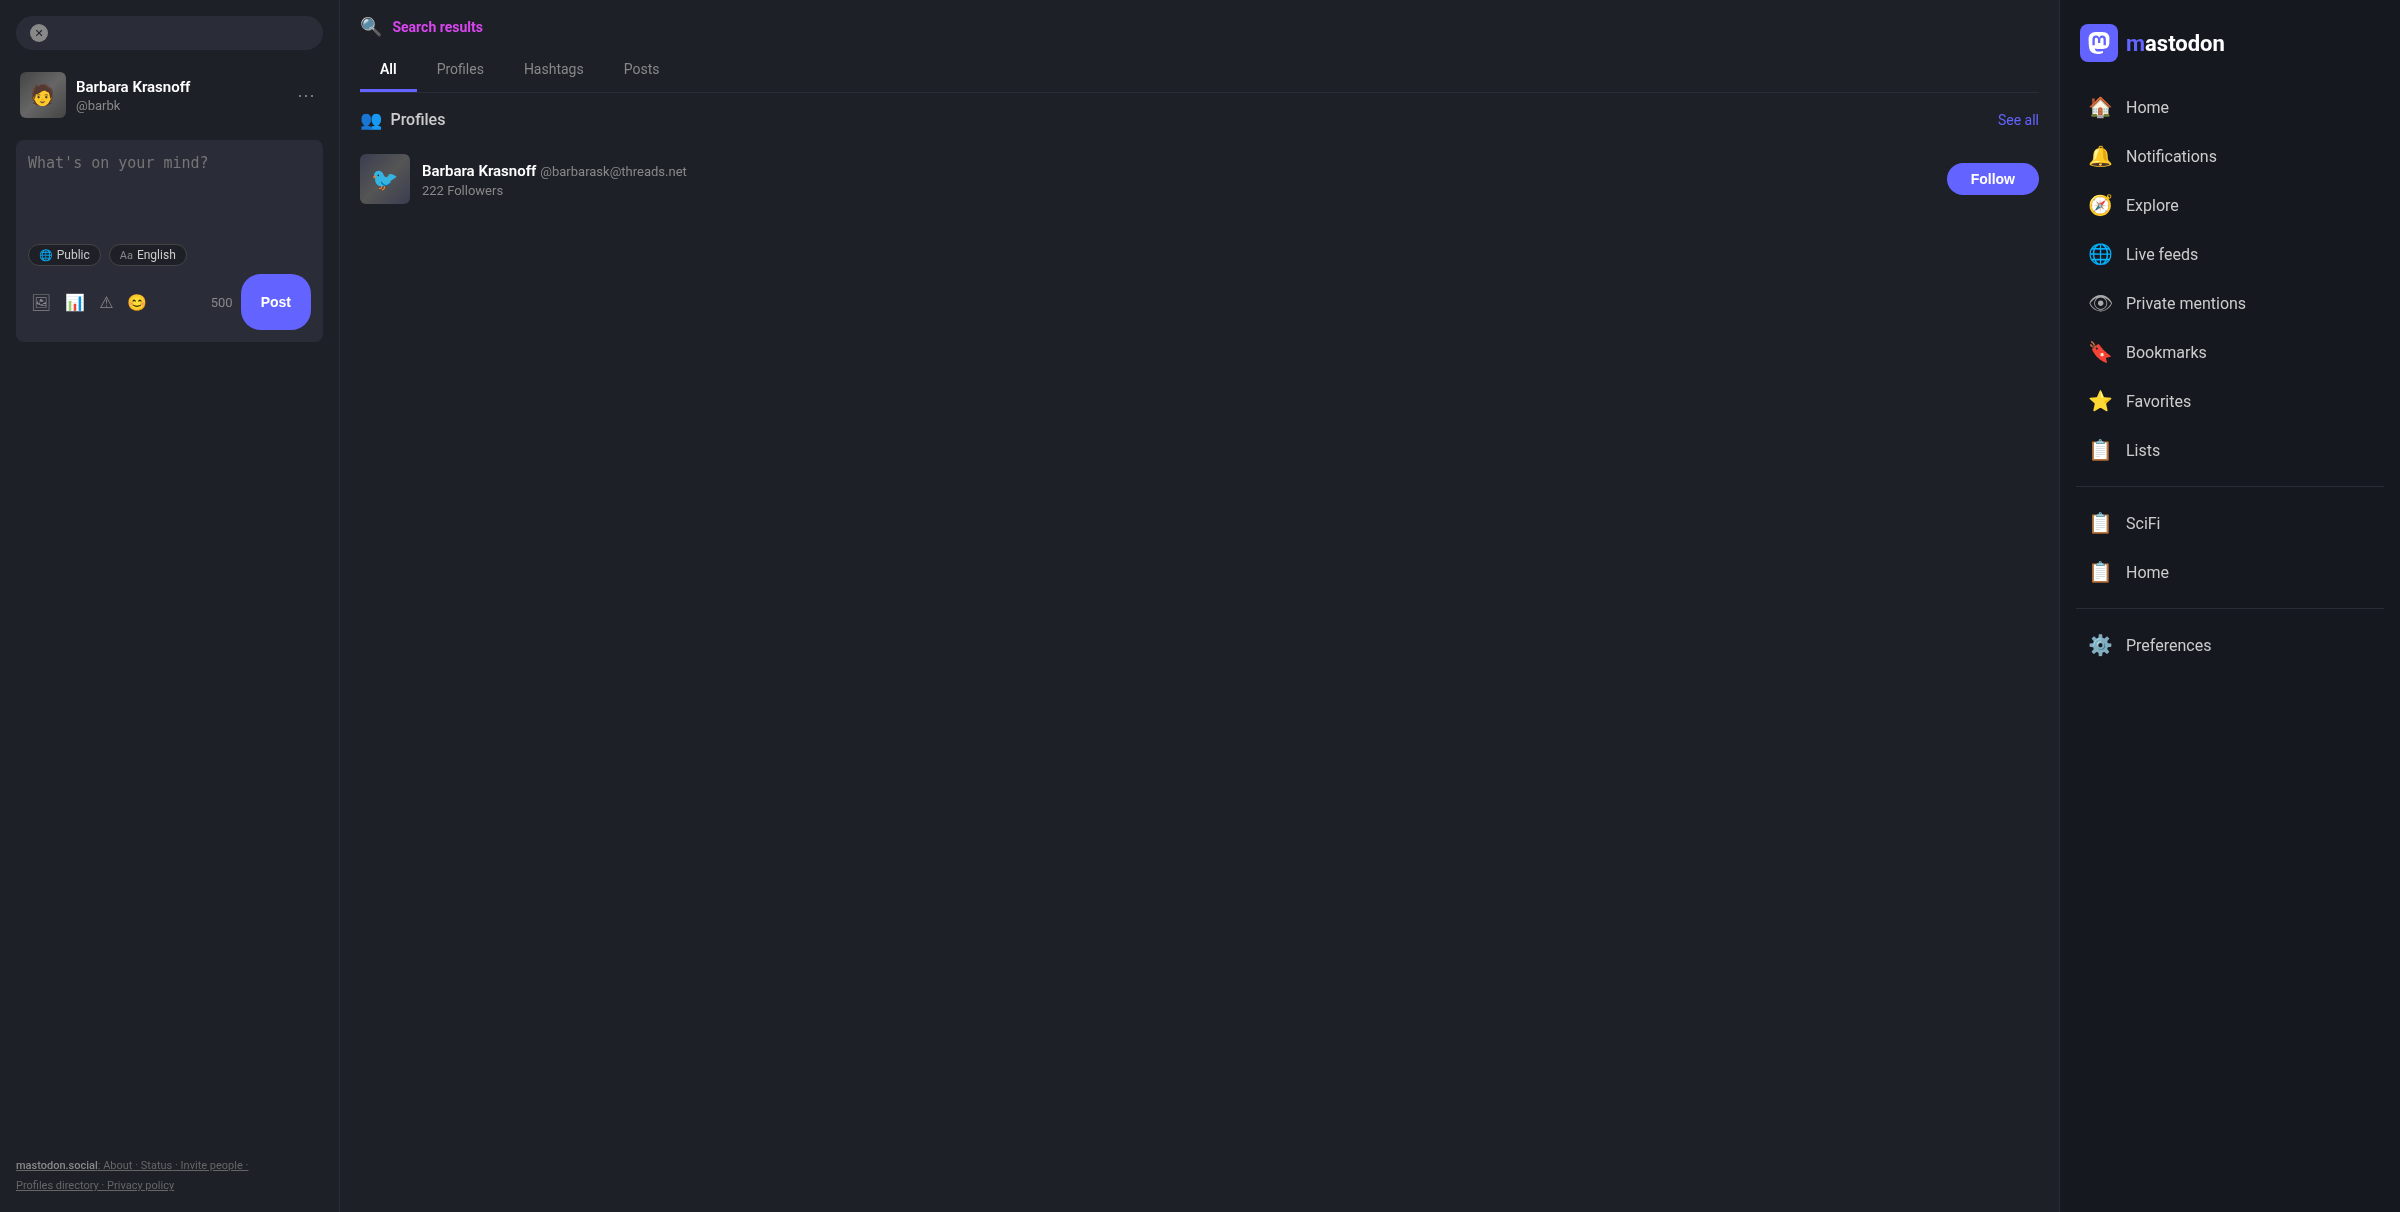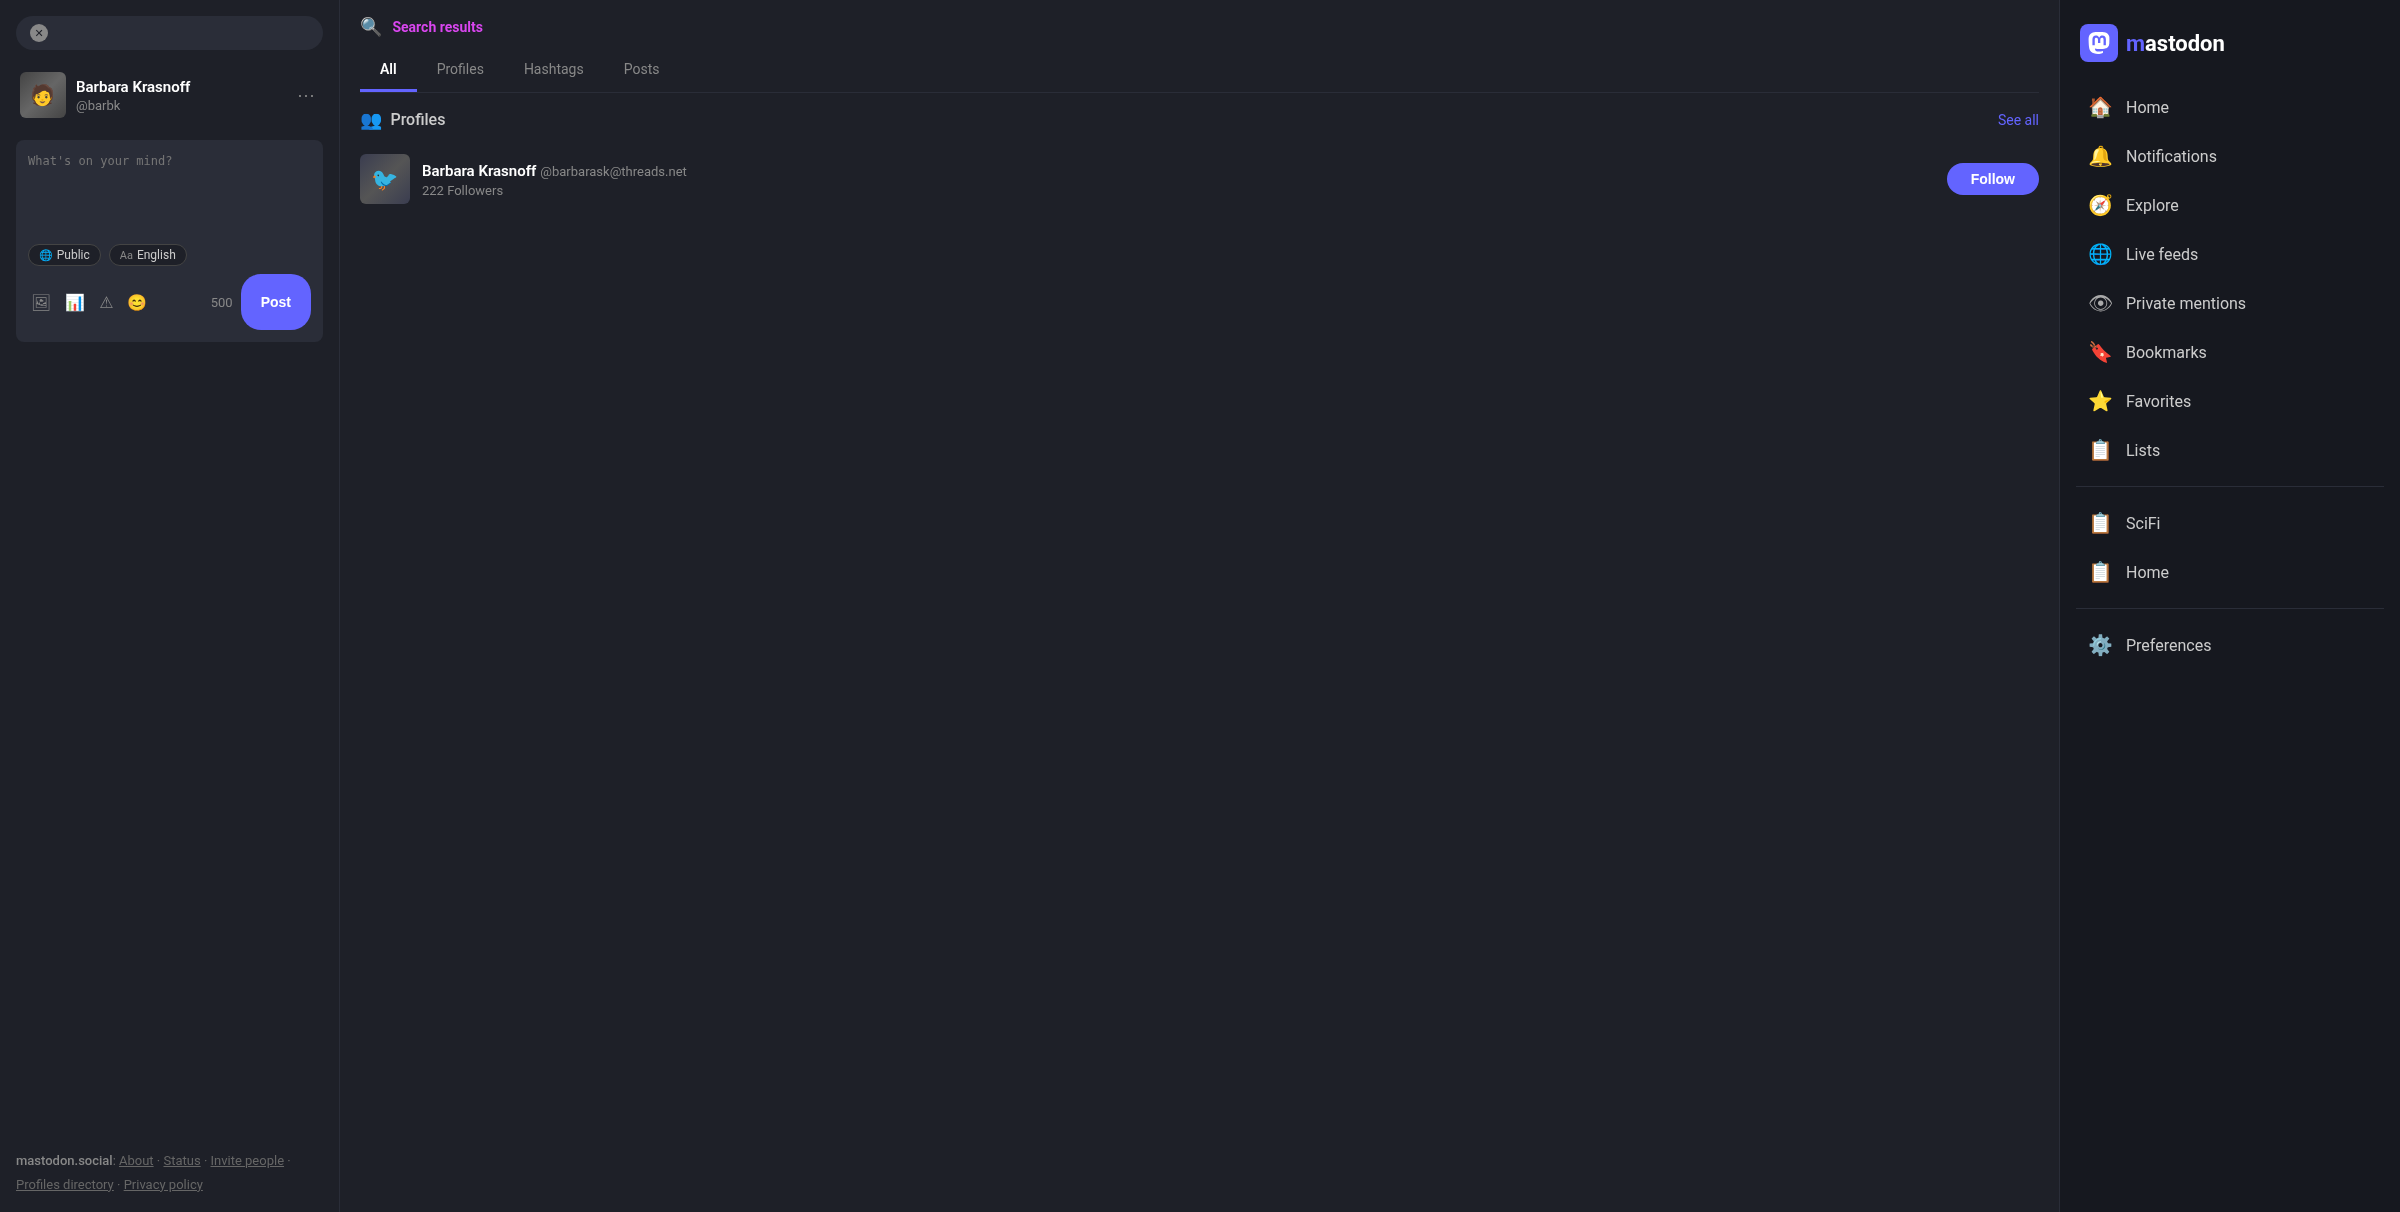--- a/index.html
+++ b/index.html
@@ -101,21 +101,21 @@
     .compose-area {
       background: #2a2d38;
       border-radius: 8px;
       padding: 12px;
     }
     .compose-textarea {
       width: 100%;
       background: none;
       border: none;
       color: #aaa;
-      font-size: 12px;
+      font-size: 15px;
       resize: none;
       outline: none;
       min-height: 80px;
       line-height: 1.5;
     }
     .compose-toolbar {
       display: flex;
       align-items: center;
       gap: 8px;
       margin-top: 8px;
@@ -161,23 +161,24 @@
       border: none;
       border-radius: 20px;
       padding: 20px 20px;
       font-size: 14px;
       font-weight: 600;
       cursor: pointer;
     }
 
     .footer-links {
       margin-top: auto;
-      font-size: 13px;
+      font-size: 11px;
       color: #666;
       line-height: 1.8;
+      text-decoration: underline;
     }
     .footer-links a {
       color: #666;
       text-decoration: underline;
       cursor: pointer;
     }
     .footer-site-name {
       color: #888;
       font-weight: 500;
     }

